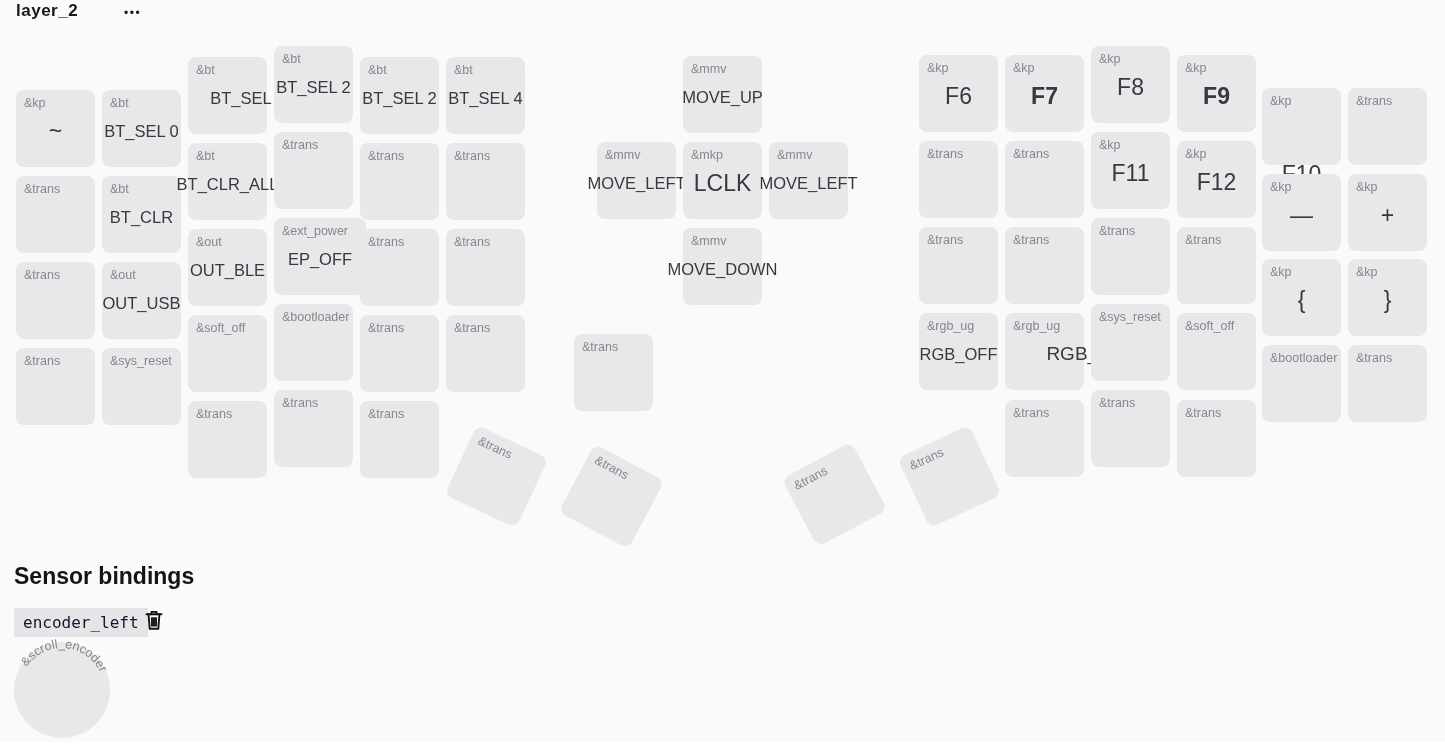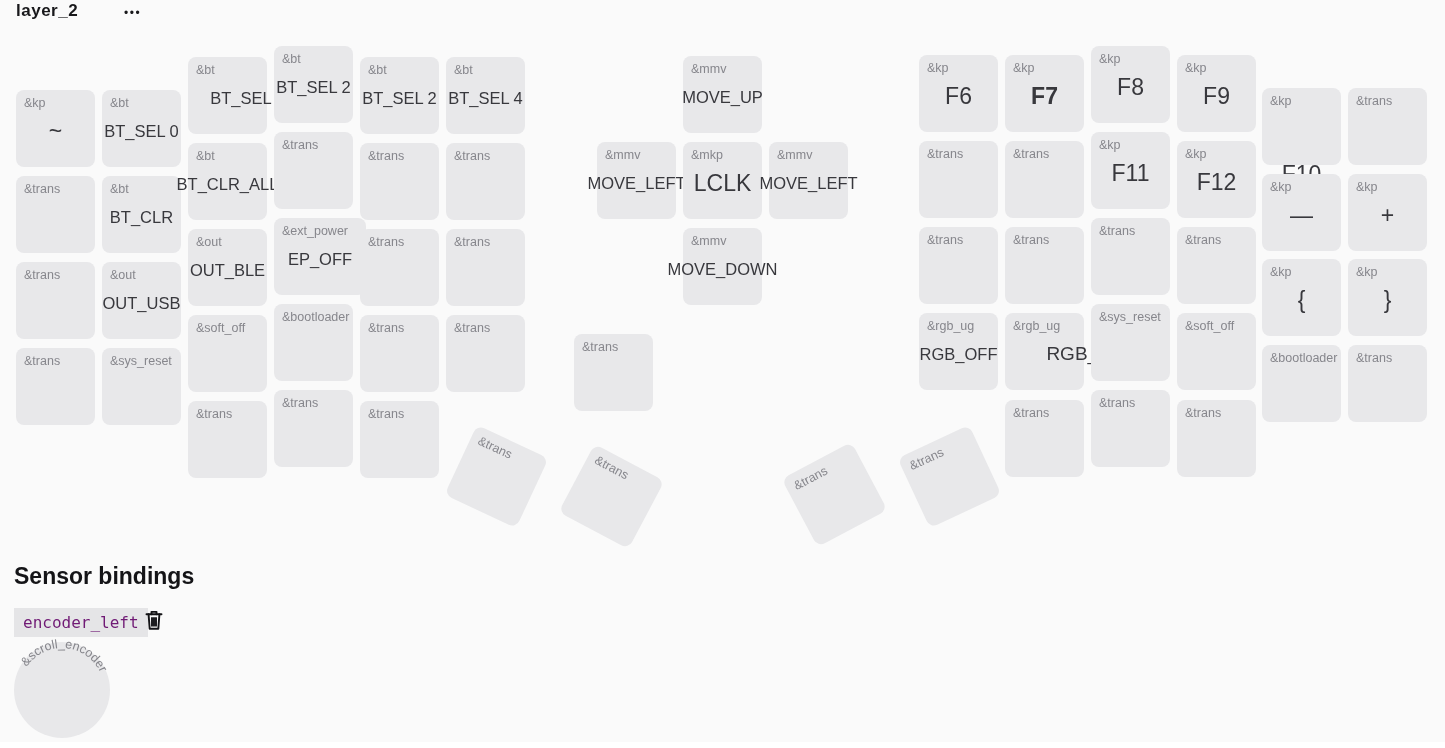--- a/index.html
+++ b/index.html
@@ -31,21 +31,21 @@
     color:#38383d; white-space:nowrap;
   }
   .sensor-heading {
     position:absolute; left:14px; top:563px;
     font-size:23px; font-weight:700; color:#141417;
   }
   .binding-chip {
     position:absolute; left:14px; top:608px; height:29px;
     display:inline-flex; align-items:center;
     background:#e5e5e7; padding:0 9px;
-    font-family:"DejaVu Sans Mono", monospace; font-size:16px; color:#701a75;
+    font-family:"DejaVu Sans Mono", monospace; font-size:16px; color:#0f172a;
   }
   .trash-btn {
     position:absolute; left:144px; top:609px;
     background:none; border:none; padding:0; cursor:pointer; line-height:0;
   }
   .encoder-svg { position:absolute; left:0px; top:638px; }
   .bottom-edge {
     position:absolute; left:0; top:742px; width:1445px; height:6px; background:#ffffff;
   }
 </style>
@@ -214,21 +214,21 @@
       <span class="beh">&amp;trans</span>
     </div>
     <div class="key" style="left: 1091px; top: 304px; width: 79px; height: 77px;">
       <span class="beh">&amp;sys_reset</span>
     </div>
     <div class="key" style="left: 1091px; top: 390px; width: 79px; height: 77px;">
       <span class="beh">&amp;trans</span>
     </div>
     <div class="key" style="left: 1177px; top: 55px; width: 79px; height: 77px;">
       <span class="beh">&amp;kp</span>
-      <span class="main" style="font-size: 23px;">F9</span>
+      <span class="main" style="font-size: 23px; font-weight: bold;">F9</span>
     </div>
     <div class="key" style="left: 1177px; top: 141px; width: 79px; height: 77px;">
       <span class="beh">&amp;kp</span>
       <span class="main" style="font-size: 23px;">F12</span>
     </div>
     <div class="key" style="left: 1177px; top: 227px; width: 79px; height: 77px;">
       <span class="beh">&amp;trans</span>
     </div>
     <div class="key" style="left: 1177px; top: 313px; width: 79px; height: 77px;">
       <span class="beh">&amp;soft_off</span>

